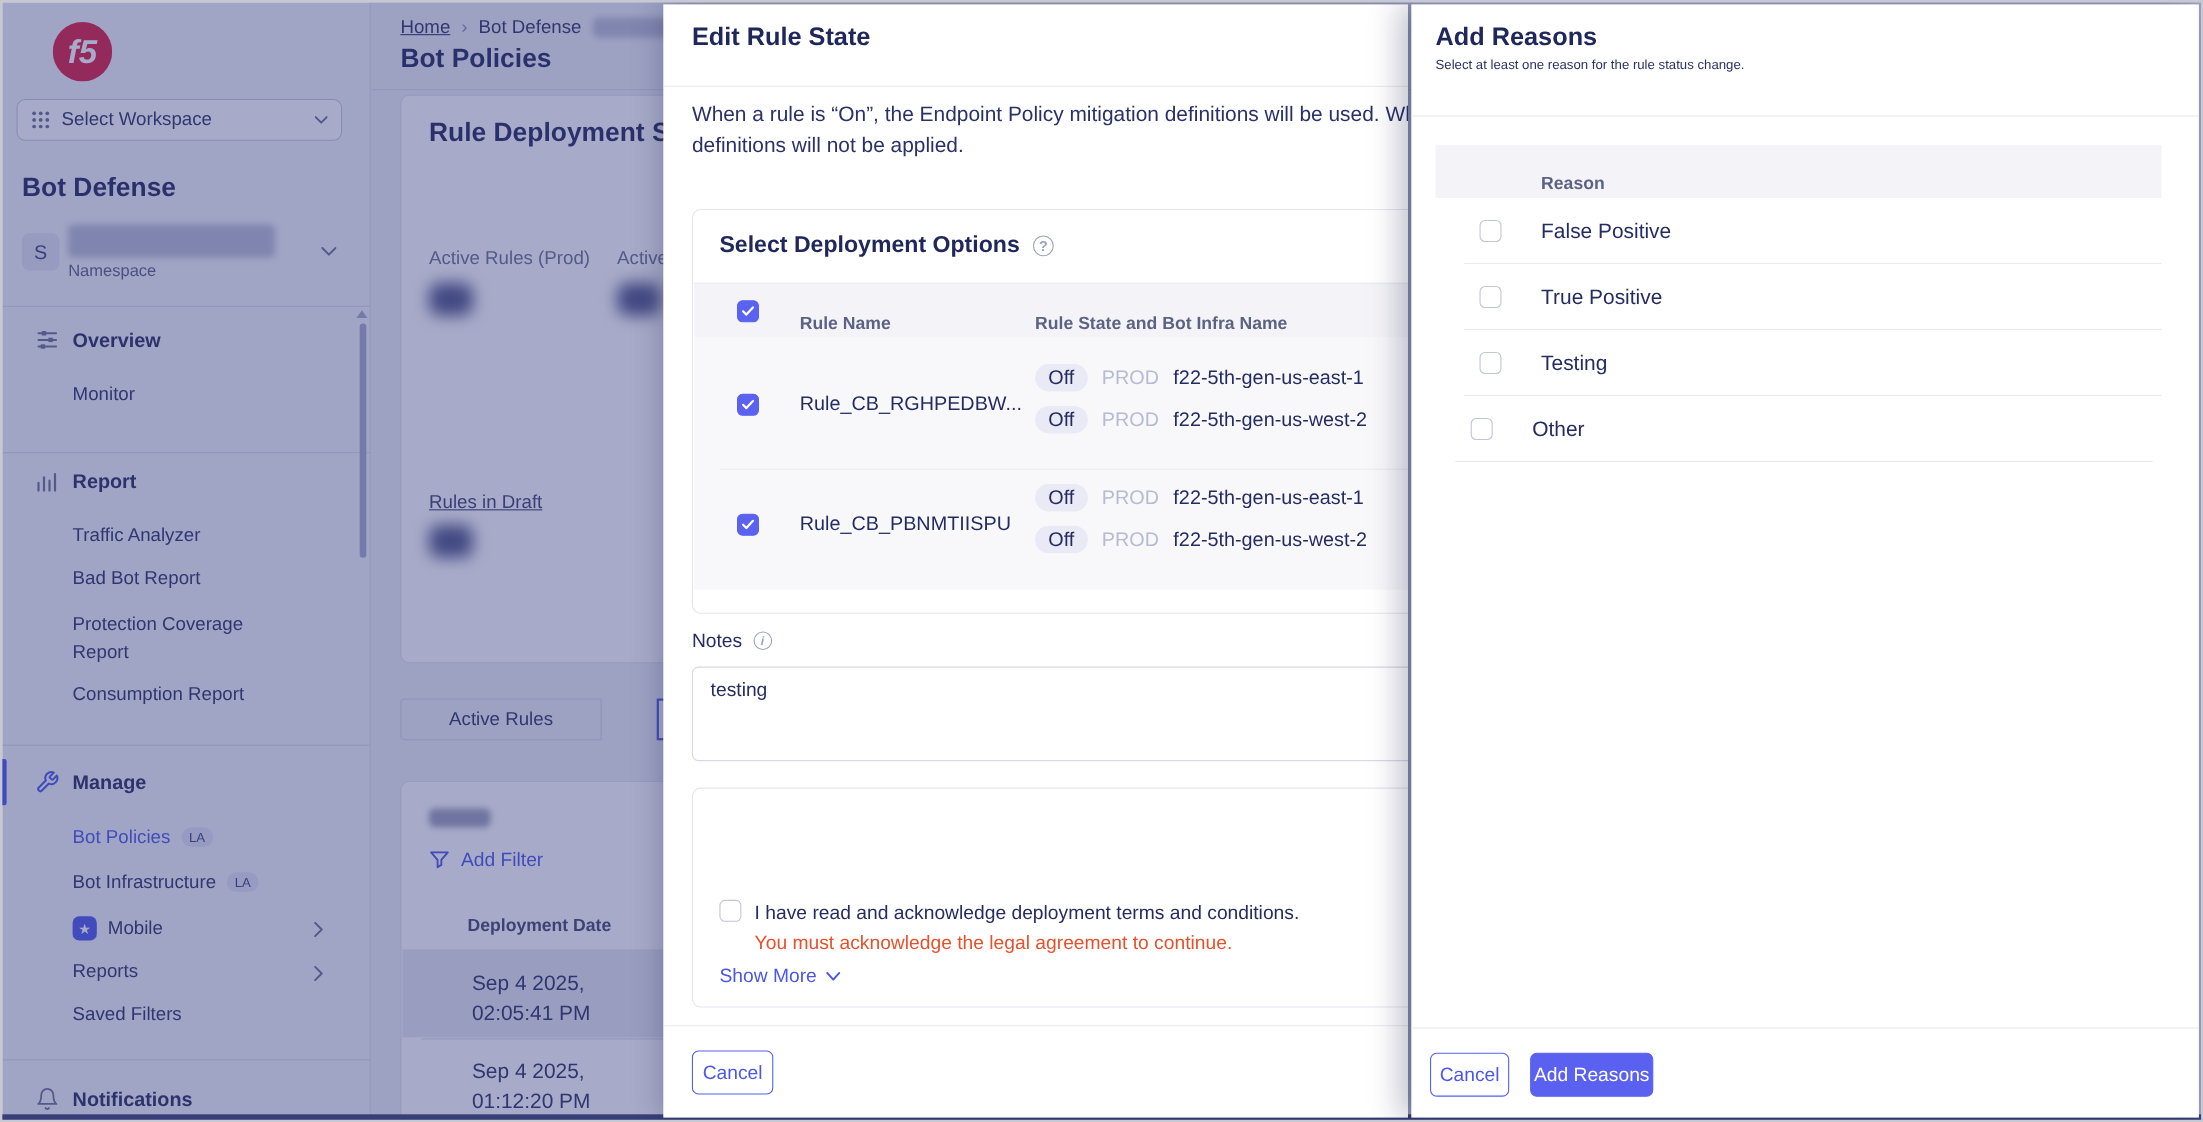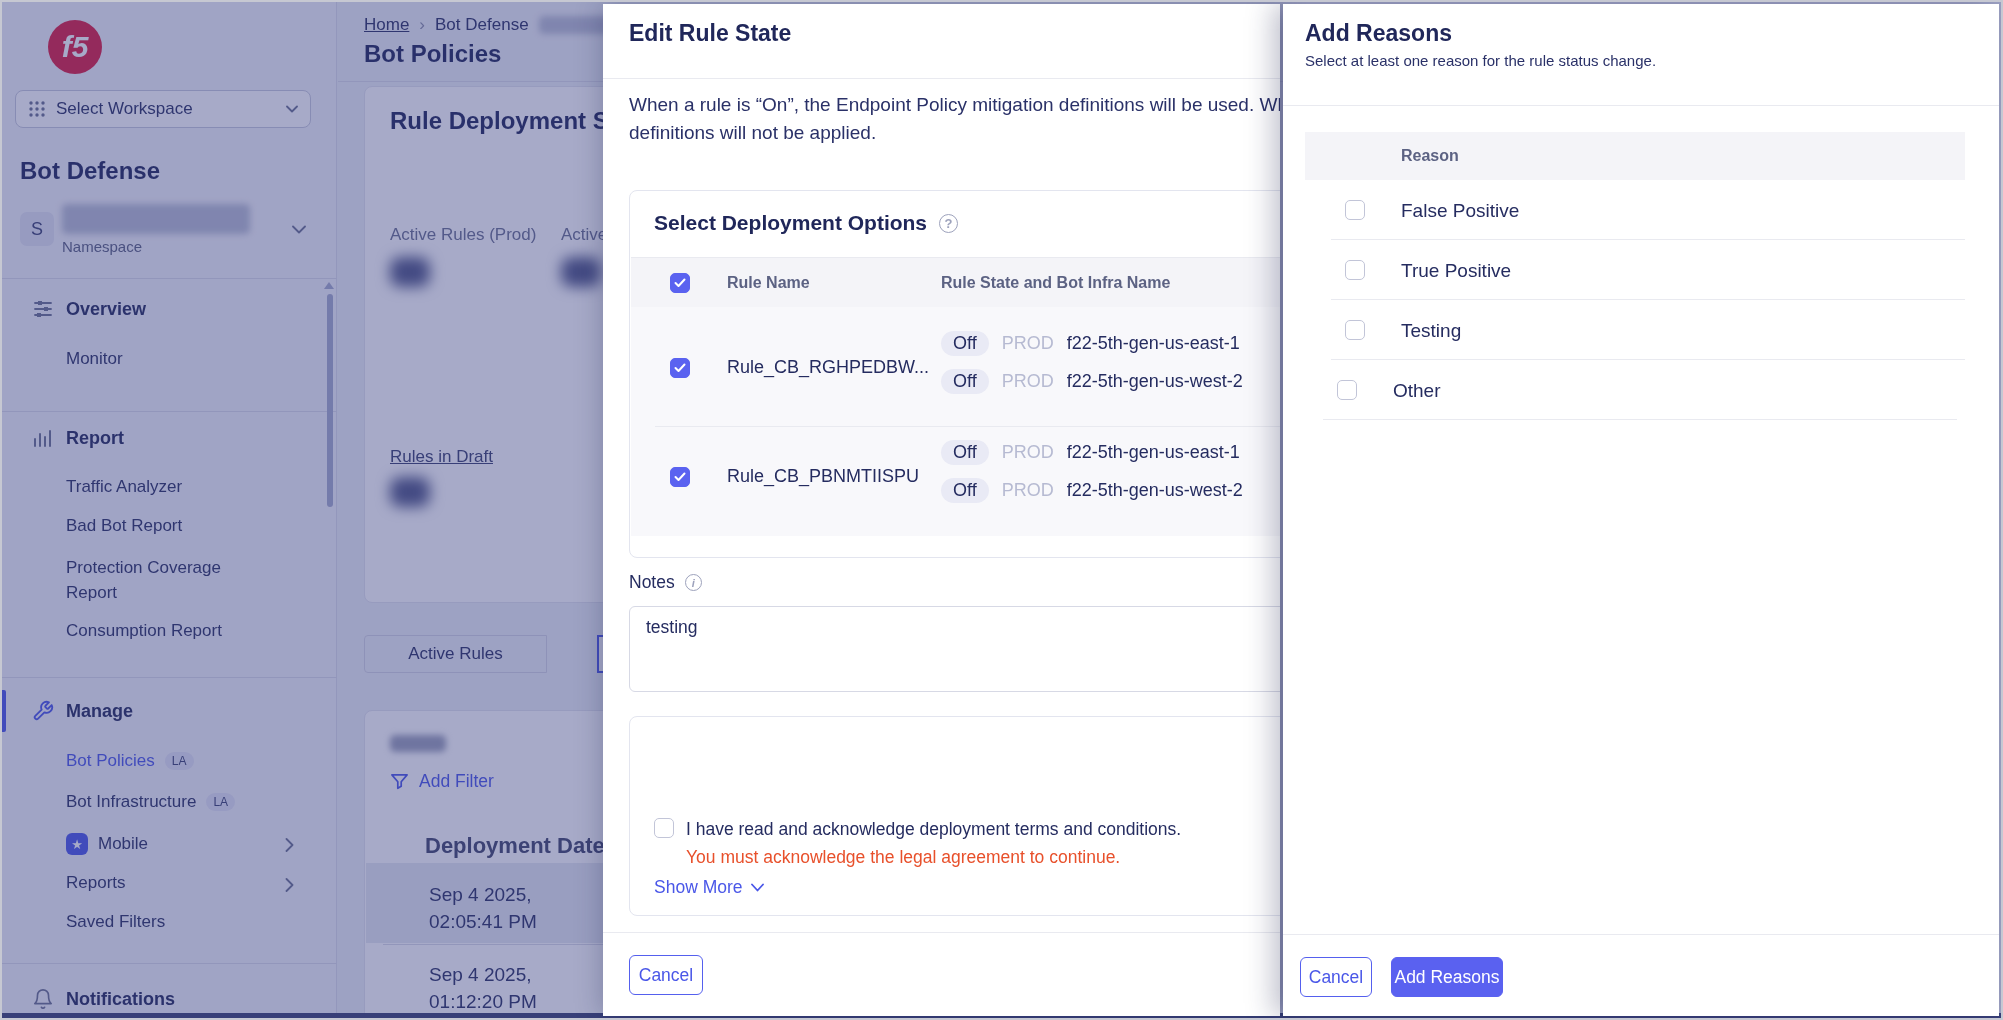--- a/index.html
+++ b/index.html
@@ -21,21 +21,21 @@
   .page-text{color:#2a3163;}
   
   .overlay{inset:0;background:rgba(55,62,130,0.44);z-index:5;}
   
   .modal{left:601px;top:2px;width:677px;bottom:2px;background:#fff;z-index:10;overflow:hidden;box-shadow:0 0 26px rgba(24,30,72,.3);}
   .drawer{left:1281px;top:2px;right:2px;bottom:2px;background:#fff;z-index:20;box-shadow:-10px 0 26px rgba(24,30,72,.28);}
   .h-title{font-size:23px;font-weight:600;color:#20275a;}
   .sec-title{font-size:21px;font-weight:600;color:#20275a;}
   .body-text{font-size:19px;color:#2a3168;}
   .thead-bg{background:#f4f4f8;}
-  .th-text{font-size:16px;font-weight:700;color:#5c6283;}
+  .th-text{font-size:16px;font-weight:700;color:#5c6283;margin-top:12px;}
   .cell-text{font-size:18px;color:#252c60;}
   .cb{width:20px;height:20px;border:1.5px solid #c2c5d8;border-radius:5px;background:#fff;display:flex;align-items:center;justify-content:center;}
   .cb.checked{background:#5a62f0;border-color:#5a62f0;}
   .pill{display:inline-flex;align-items:center;height:25px;padding:0 12px;background:#e9eaf5;border-radius:13px;font-size:18px;color:#252c60;}
   .env{font-size:18px;color:#b6bad2;}
   .btn-outline{display:flex;align-items:center;justify-content:center;background:#fff;border:1.5px solid #5560ee;border-radius:6px;color:#4a57e8;font-size:17.5px;cursor:pointer;}
   .btn-solid{display:flex;align-items:center;justify-content:center;background:#5a61f0;border:1.5px solid #5a61f0;border-radius:6px;color:#fff;font-size:17.5px;cursor:pointer;}
   .help-circ{display:inline-flex;align-items:center;justify-content:center;width:19px;height:19px;border:1.5px solid #9da2bc;border-radius:50%;color:#9da2bc;font-size:13px;font-weight:700;}
   textarea.notes{border:1px solid #d7d9e5;border-radius:6px;font-size:17.5px;color:#252c60;padding:10px 16px;resize:none;outline:none;}
   .err-text{font-size:17.5px;color:#e8502b;}
@@ -221,21 +221,21 @@
     <div class="abs card" style="left:26px;top:708px;width:900px;height:306px;border-radius:8px 8px 0 0;">
       <div class="abs blur-blob" style="left:25px;top:24px;width:56px;height:17px;background:#9ba0b8;"></div>
       <div class="abs" style="left:25px;top:60px;display:flex;align-items:center;gap:10px;">
         <span style="display:inline-flex;">
           <svg width="19" height="19" viewBox="0 0 20 20" fill="none" stroke="#4a57e8" stroke-width="1.8" stroke-linejoin="round">
             <path d="M2 3h16l-6.2 7.2V15l-3.6 2.2v-7L2 3z"></path>
           </svg>
         </span>
         <span class="link-blue" style="font-size:17.5px;">Add Filter</span>
       </div>
-      <div class="abs" style="left:60px;top:122px;font-size:22px;font-weight:700;color:#40466b;">Deployment Date</div>
+      <div class="abs" style="left:60px;top:122px;font-size:16px;font-weight:700;color:#40466b;">Deployment Date</div>
       <div class="abs" style="left:247px;top:122px;font-size:16.5px;font-weight:700;color:#40466b;white-space:nowrap;">Tra</div>
 
       <div class="abs" style="left:1px;top:152px;width:898px;height:80px;background:#e7e9f1;">
         <div class="abs" style="left:63px;top:18px;font-size:19px;color:#2a3163;line-height:27px;">
           <div>Sep 4 2025,</div>
           <div>02:05:41 PM</div>
         </div>
         <div class="abs" style="left:238px;top:30px;font-size:19px;color:#2a3163;">WE</div>
       </div>
       <div class="abs row-line" style="left:18px;top:233px;width:860px;background:#d9dbe6;"></div>
@@ -332,21 +332,21 @@
     </div>
 
     <div class="abs row-line" style="left:0;top:928px;width:740px;"></div>
     <div class="abs btn-outline" style="left:26px;top:951px;width:74px;height:40px;">
       <span>Cancel</span>
     </div>
   </div>
 
   <div class="abs drawer">
     <div class="abs h-title" style="left:22px;top:16px;">Add Reasons</div>
-    <div class="abs" style="left:22px;top:48px;font-size:15px;color:#2a3168;">Select at least one reason for the rule status change.</div>
+    <div class="abs" style="left:22px;top:48px;font-size:12px;color:#2a3168;">Select at least one reason for the rule status change.</div>
     <div class="abs row-line" style="left:0;top:101px;right:0;"></div>
 
     <div class="abs thead-bg" style="left:22px;top:128px;width:660px;height:48px;">
       <span class="abs th-text" style="left:96px;top:15px;">Reason</span>
     </div>
 
     <div class="abs" style="left:22px;top:236px;width:660px;height:60px;">
       <div class="abs cb" style="left:40px;top:20px;"></div>
       <span class="abs" style="left:96px;top:20px;font-size:19px;color:#252c60;">True Positive</span>
       <div class="abs row-line" style="left:26px;bottom:0;width:634px;"></div>

